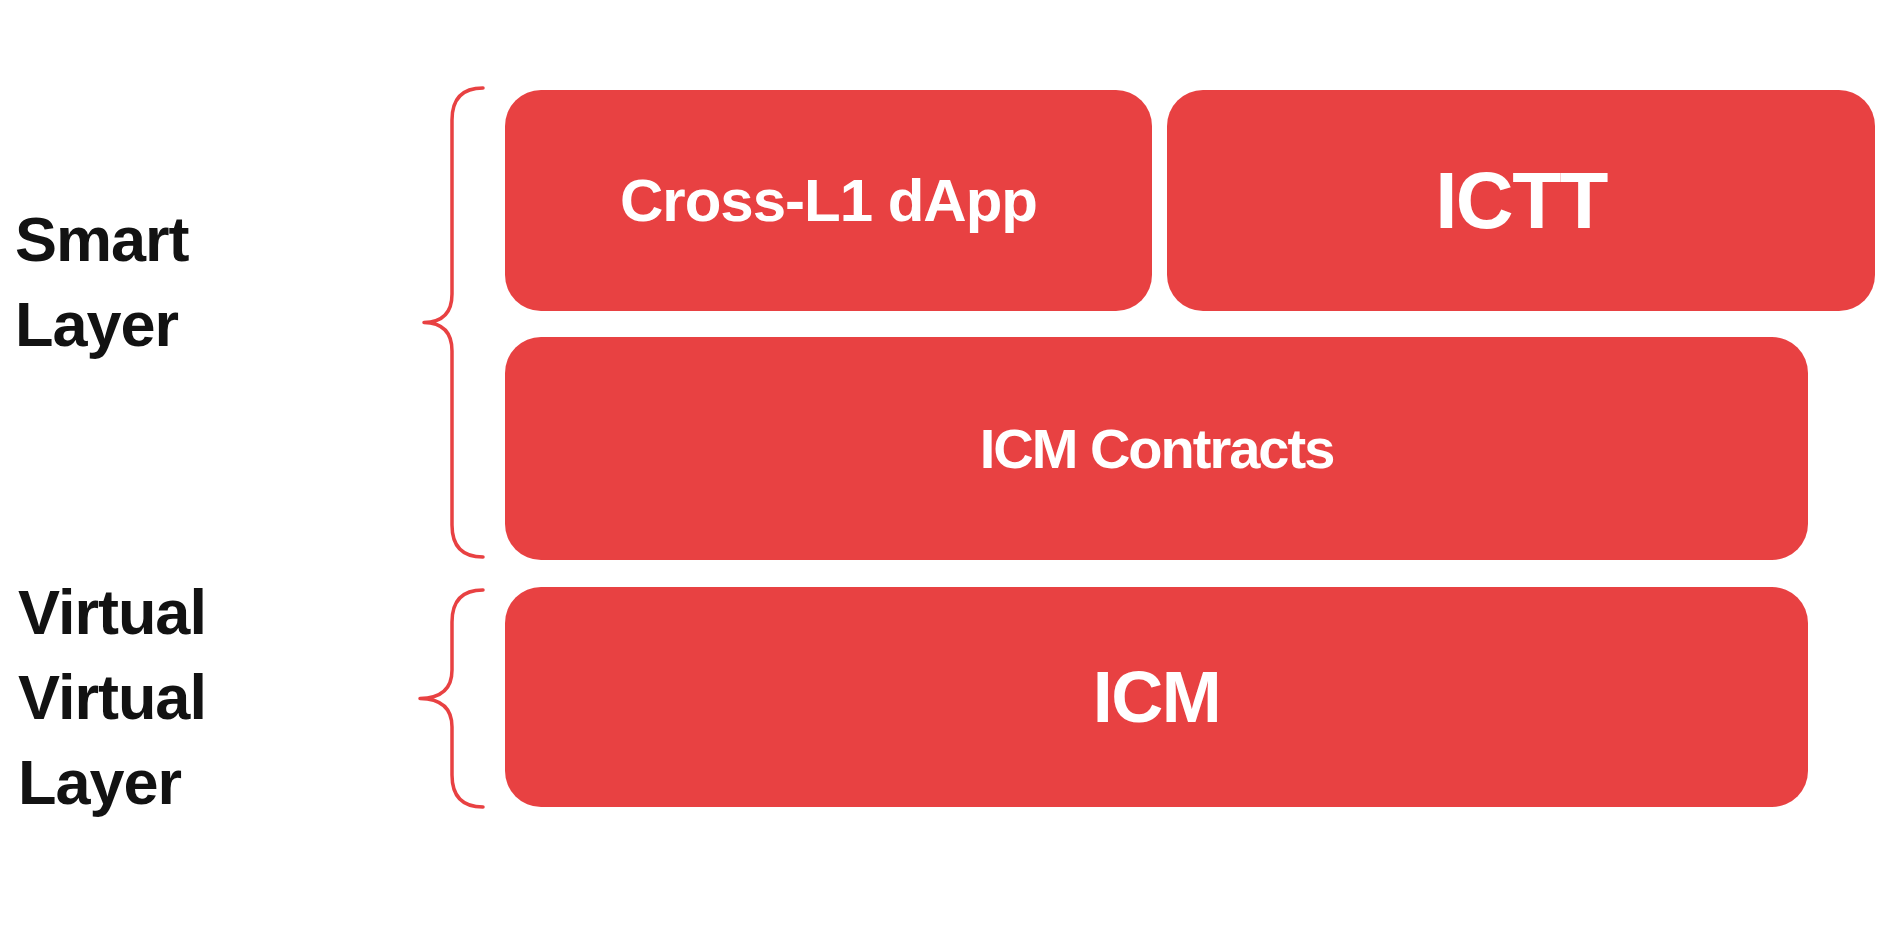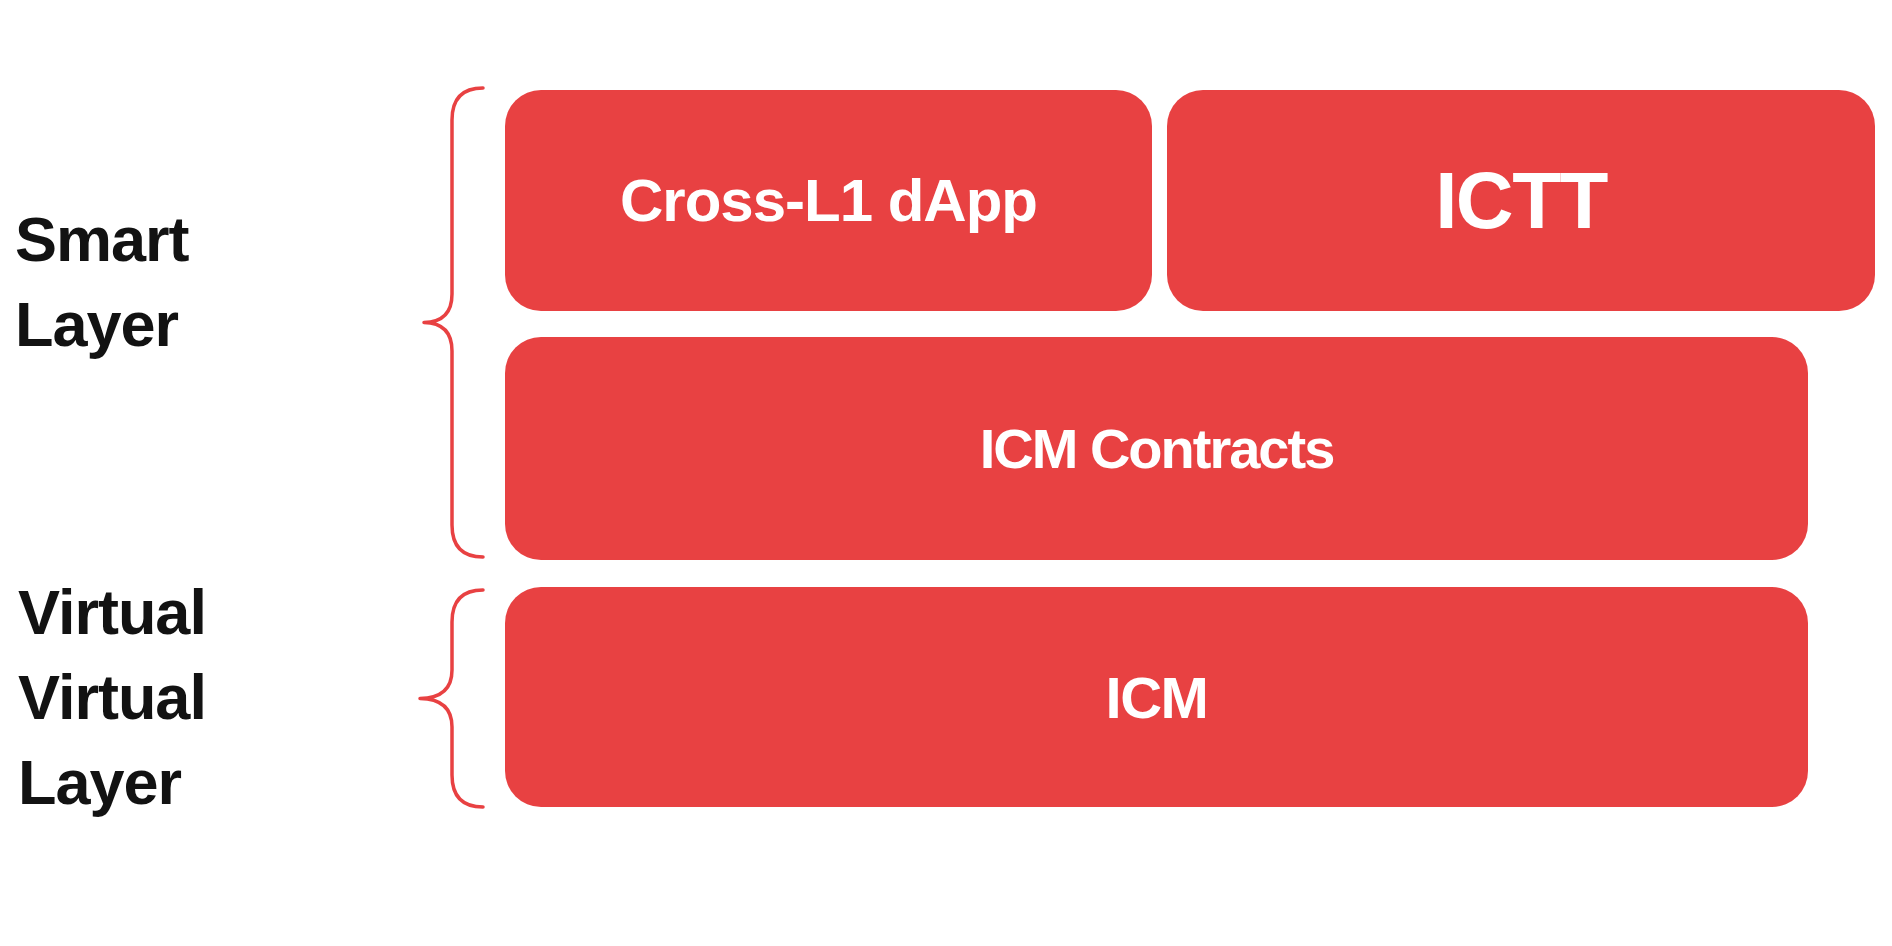--- a/index.html
+++ b/index.html
@@ -56,21 +56,21 @@
     align-items: center;
     justify-content: center;
     color: var(--box_text, #ffffff);
     font-weight: bold;
     letter-spacing: -1px;
     white-space: nowrap;
   }
   #box-cross-l1-dapp { left: 505px;  top: 90px;  width: 647px;  height: 221px; font-size: 60px; }
   #box-ictt          { left: 1167px; top: 90px;  width: 708px;  height: 221px; font-size: 80px; letter-spacing: -1.5px; }
   #box-icm-contracts { left: 505px;  top: 337px; width: 1303px; height: 223px; font-size: 56px; letter-spacing: -2px; }
-  #box-icm           { left: 505px;  top: 587px; width: 1303px; height: 220px; font-size: 58px; letter-spacing: -1.5px; }
+  #box-icm           { left: 505px;  top: 587px; width: 1303px; height: 220px; font-size: 72px; letter-spacing: -1.5px; }
 </style>
 </head>
 <body>
 
 <div class="canvas">
 
   <div class="layer-label" id="label-smart-contract">
     <div class="label-line">Smart</div>
     <div class="label-line">Layer</div>
   </div>

